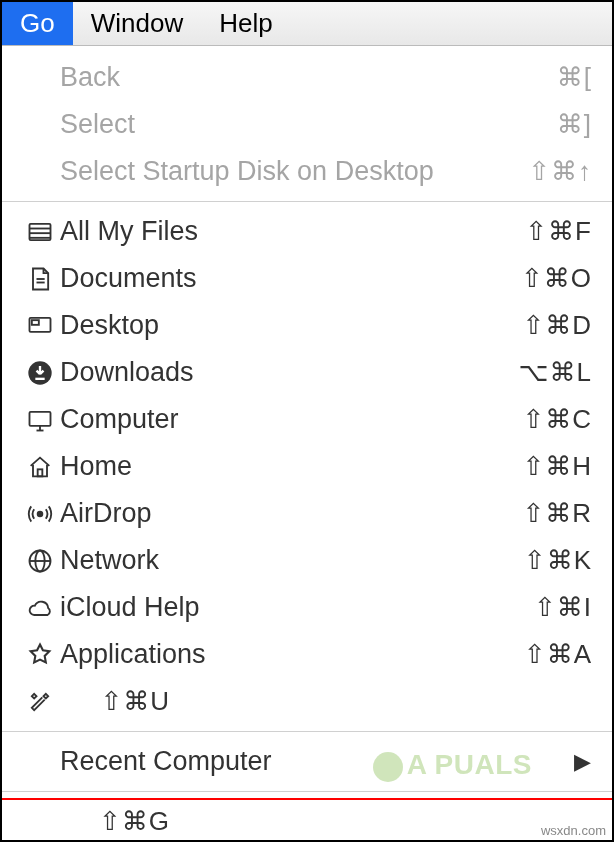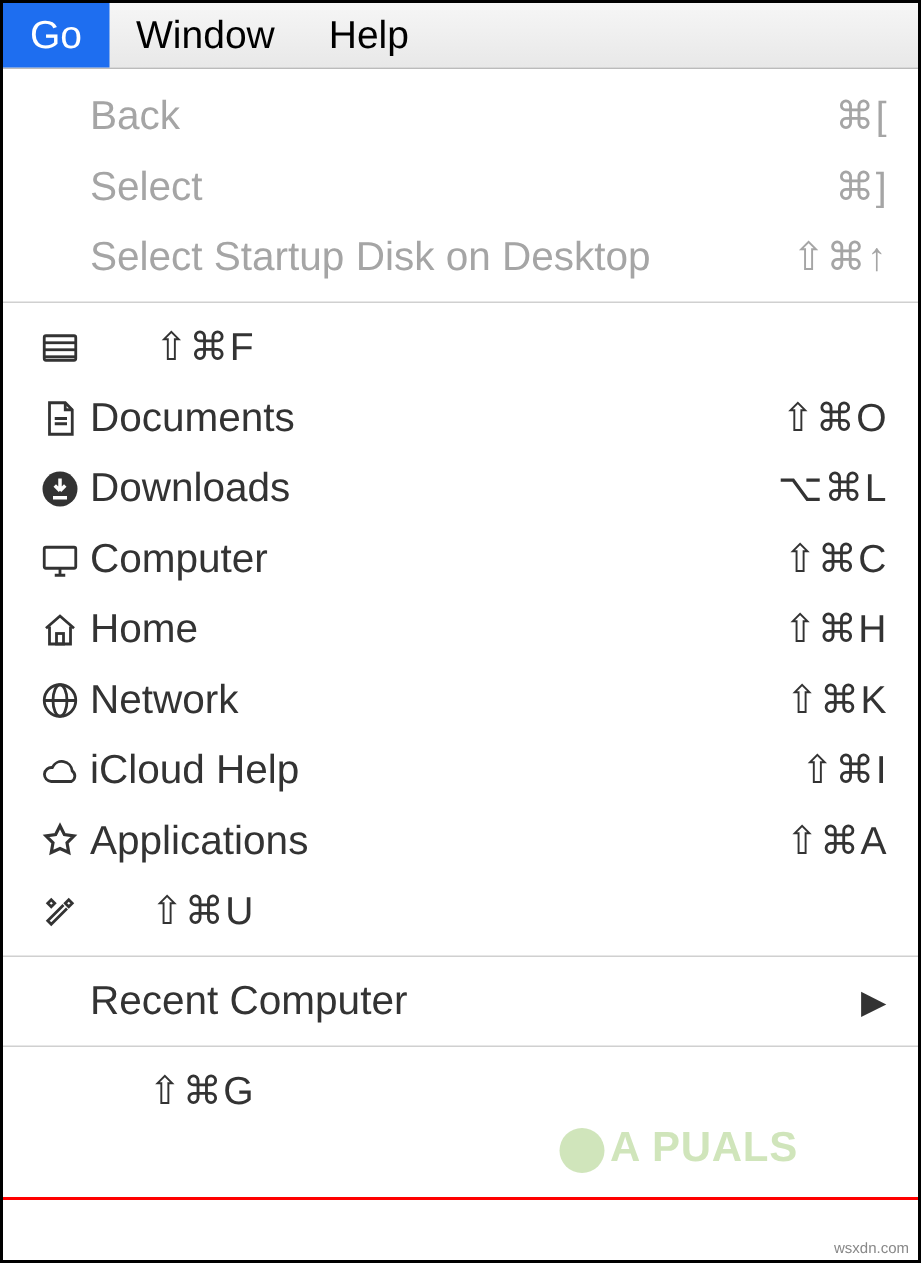--- a/index.html
+++ b/index.html
@@ -91,21 +91,21 @@
     }
     .watermark .dot {
       display:inline-block;width:30px;height:30px;border-radius:50%;
       background: rgba(120,180,60,0.35);vertical-align:middle;margin-right:4px;
       position:relative;
     }
     .source {
       position: absolute;
       right: 6px;
       bottom: 2px;
-      font-size: 10px;
+      font-size: 13px;
       color: #888;
       font-family: Arial, sans-serif;
       margin-top: 40px;
     }
     .arrow-right {
       font-size: 22px;
       color:#333;
     }
   </style>
 </head>
@@ -139,36 +139,47 @@
 
   <div class="row">
     <span class="icon-slot">
       <svg viewBox="0 0 24 24" fill="none" stroke="#333" stroke-width="1.6">
           <rect x="3" y="5" width="18" height="14" rx="1"></rect>
           <line x1="3" y1="9" x2="21" y2="9"></line>
           <line x1="3" y1="13" x2="21" y2="13"></line>
           <line x1="3" y1="17" x2="21" y2="17"></line>
         </svg>
     </span>
+    <span class="label">All My Files</span>
     <span class="shortcut">⇧⌘F</span>
   </div>
 
   <div class="row">
     <span class="icon-slot">
       <svg viewBox="0 0 24 24" fill="none" stroke="#333" stroke-width="1.6">
           <path d="M6 3h9l4 4v14H6z"></path>
           <path d="M15 3v4h4"></path>
           <line x1="9" y1="12" x2="16" y2="12"></line>
           <line x1="9" y1="15" x2="16" y2="15"></line>
         </svg>
     </span>
     <span class="label">Documents</span>
     <span class="shortcut">⇧⌘O</span>
   </div>
 
+  <div class="row">
+    <span class="icon-slot">
+      <svg viewBox="0 0 24 24" fill="none" stroke="#333" stroke-width="1.6">
+          <rect x="3" y="5" width="18" height="12" rx="1"></rect>
+          <rect x="5" y="7" width="6" height="4"></rect>
+        </svg>
+    </span>
+    <span class="label">Desktop</span>
+    <span class="shortcut">⇧⌘D</span>
+  </div>
 
   <div class="row">
     <span class="icon-slot">
       <svg viewBox="0 0 24 24" fill="#333">
           <circle cx="12" cy="12" r="10" fill="#333"></circle>
           <path d="M12 6v7m0 0l-3-3m3 3l3-3" stroke="#fff" stroke-width="2" fill="none"></path>
           <line x1="8" y1="17" x2="16" y2="17" stroke="#fff" stroke-width="2"></line>
         </svg>
     </span>
     <span class="label">Downloads</span>
@@ -192,20 +203,33 @@
       <svg viewBox="0 0 24 24" fill="none" stroke="#333" stroke-width="1.6">
           <path d="M4 11l8-7 8 7"></path>
           <path d="M6 10v10h12V10"></path>
           <rect x="10" y="14" width="4" height="6"></rect>
         </svg>
     </span>
     <span class="label">Home</span>
     <span class="shortcut">⇧⌘H</span>
   </div>
 
+  <div class="row">
+    <span class="icon-slot">
+      <svg viewBox="0 0 24 24" fill="none" stroke="#333" stroke-width="1.6">
+          <circle cx="12" cy="12" r="2" fill="#333"></circle>
+          <path d="M7 16a7 7 0 0 1 0-8"></path>
+          <path d="M17 8a7 7 0 0 1 0 8"></path>
+          <path d="M4.5 18.5a11 11 0 0 1 0-13"></path>
+          <path d="M19.5 5.5a11 11 0 0 1 0 13"></path>
+        </svg>
+    </span>
+    <span class="label">AirDrop</span>
+    <span class="shortcut">⇧⌘R</span>
+  </div>
 
   <div class="row">
     <span class="icon-slot">
       <svg viewBox="0 0 24 24" fill="none" stroke="#333" stroke-width="1.6">
           <circle cx="12" cy="12" r="9"></circle>
           <ellipse cx="12" cy="12" rx="4" ry="9"></ellipse>
           <line x1="3" y1="12" x2="21" y2="12"></line>
         </svg>
     </span>
     <span class="label">Network</span>

